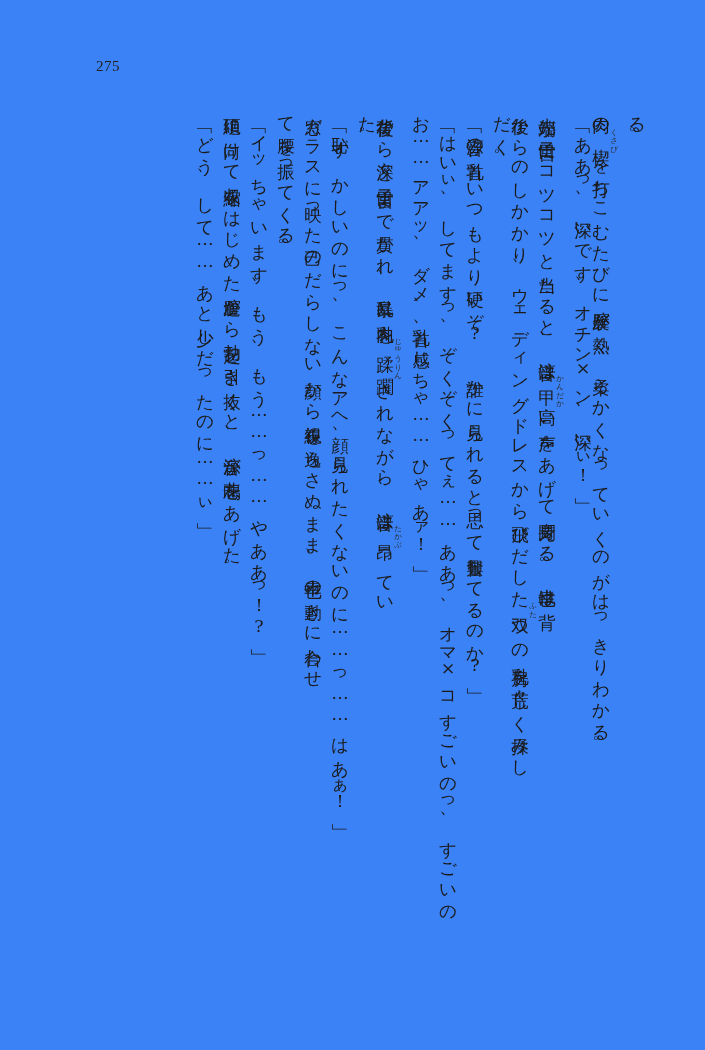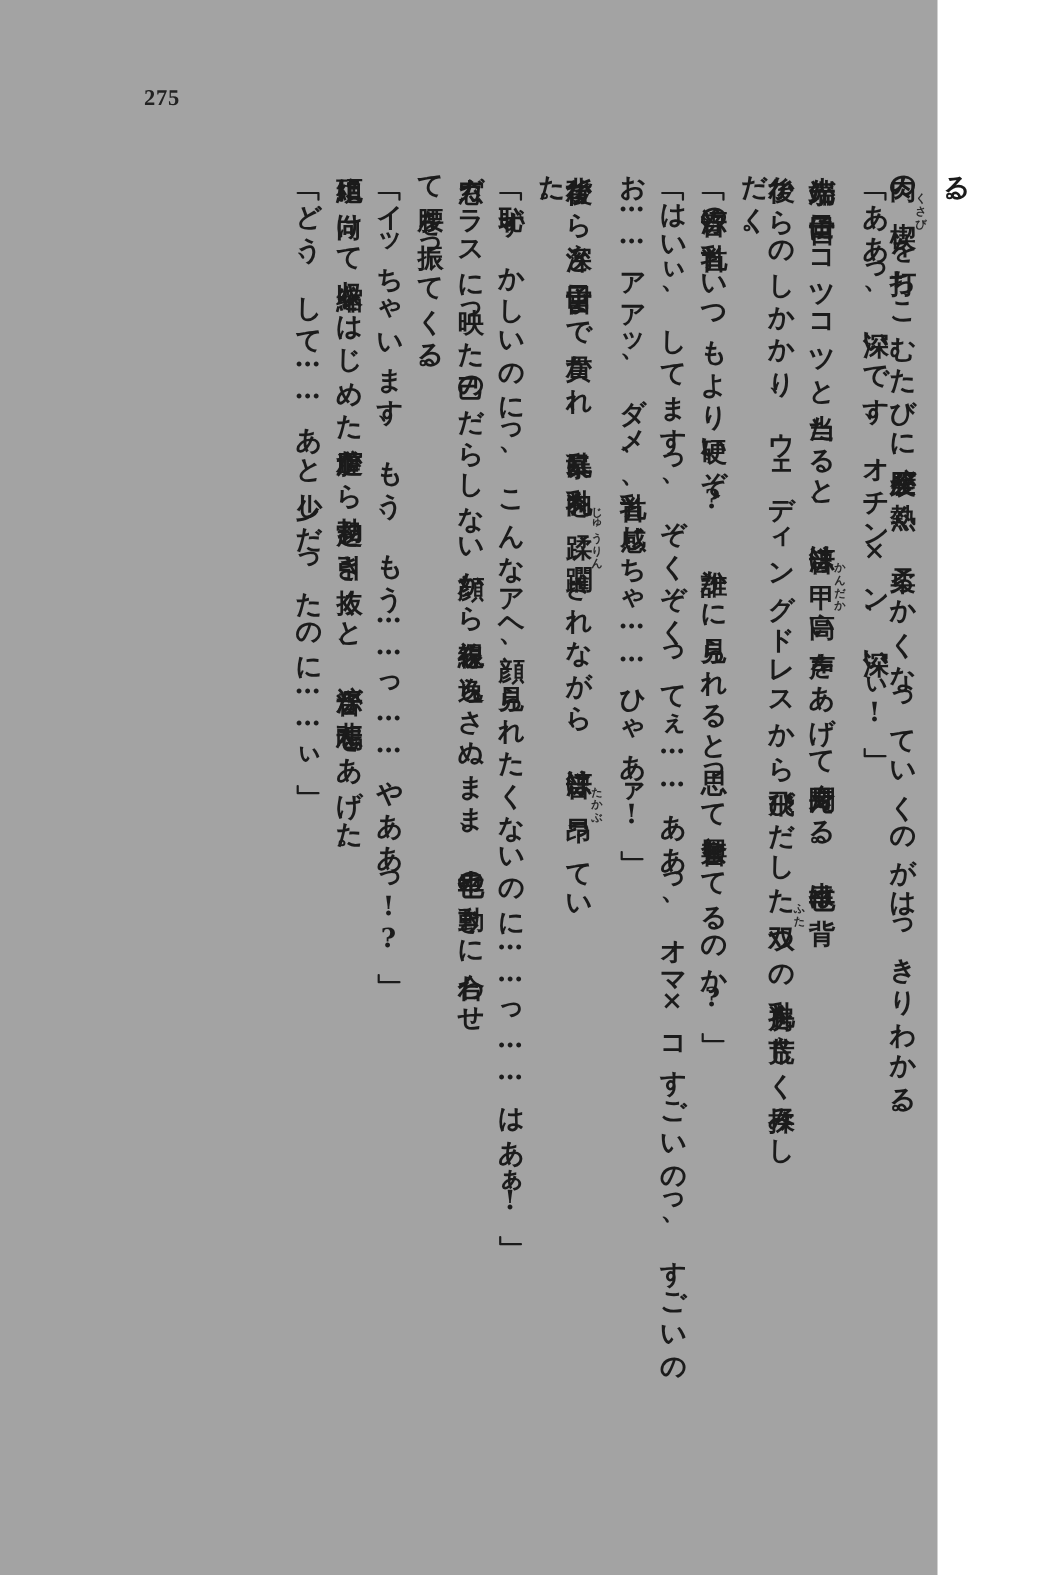--- a/index.html
+++ b/index.html
@@ -10,24 +10,23 @@
   body {
     width: 705px;
     height: 1050px;
     font-family: "DejaVu Serif", "Liberation Serif", serif;
     color: #1a1a1a;
     overflow: hidden;
   }
 
   .page {
     position: relative;
-    width: 625px;
+    width: 705px;
     height: 1050px;
-    background: #a3a3a3;
-    font-weight: bold;
+    background: #3b82f6;
   }
 
   
   .page-number {
     position: absolute;
     left: 96px;
     top: 58px;
     font-size: 15px;
     letter-spacing: 0.5px;
     color: #222;

